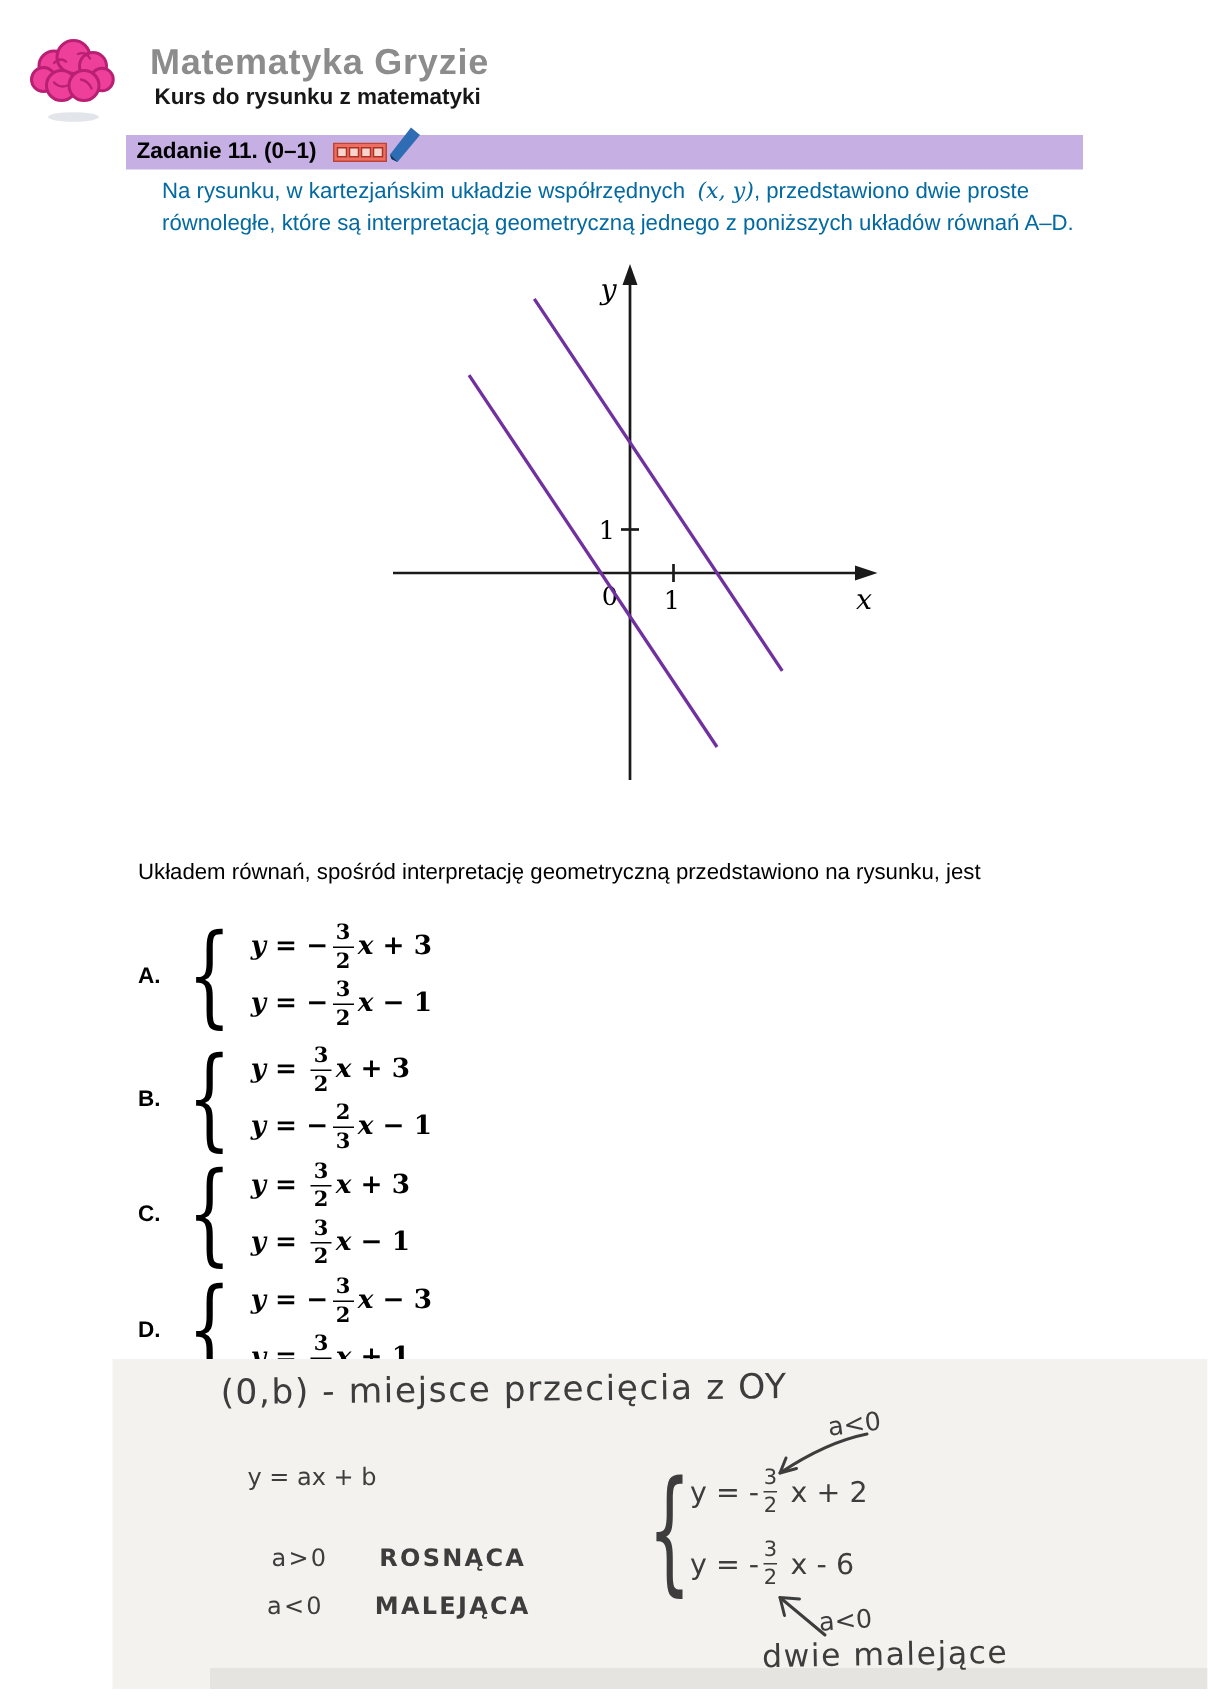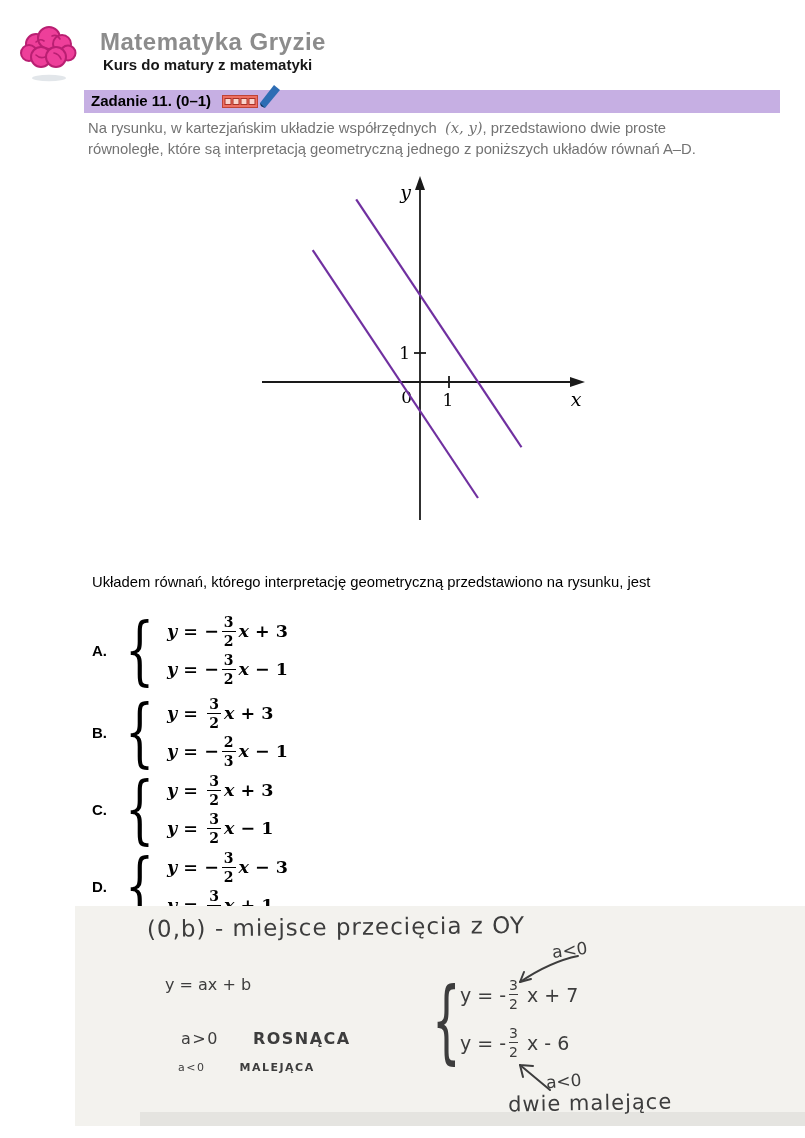--- a/index.html
+++ b/index.html
@@ -6,28 +6,28 @@
   .page { position:relative; width:805px; height:1138px; background:#ffffff;
           font-family:"Liberation Sans", sans-serif; color:#000; overflow:hidden;padding-left:40px; }
 
   
   .logo { position:absolute; left:16px; top:22px; width:66px; height:62px; }
   .header-title { position:absolute; left:100px; top:28px; font-size:24px; font-weight:bold;
                   color:#8c8c8c; letter-spacing:.5px; }
   .header-sub   { position:absolute; left:103px; top:56px; font-size:15px; font-weight:bold; color:#171717; }
 
   
-  .banner { position:absolute; left:84px; top:90px; width:696px; height:23px; background:#c6afe3; }
+  .banner { position:absolute; left:84px; top:90px; width:638px; height:23px; background:#c6afe3; }
   .banner-label { position:absolute; left:7px; top:2px; font-size:15px; font-weight:bold; color:#000; }
   .banner-boxes { position:absolute; left:138px; top:5px; }
   .banner-pen   { position:absolute; left:172px; top:-6px; }
 
   
-  .task-intro { position:absolute; left:88px; top:117px; width:640px; font-size:14.8px;
-                line-height:21px; color:#737373; white-space:pre-wrap; }
+  .task-intro { position:absolute; left:108px; top:117px; width:640px; font-size:14.8px;
+                line-height:21px; color:#0369a1; white-space:pre-wrap; }
   .math-inline { font-family:"DejaVu Serif", serif; font-style:italic; }
 
   
   .graph { position:absolute; left:255px; top:175px; }
   .graph text { font-family:"DejaVu Serif", serif; fill:#000; }
 
   .prompt-bold { position:absolute; left:92px; top:535px; font-size:14.8px; font-weight:bold; }
   .lead        { position:absolute; left:92px; top:574px; font-size:14.8px; }
 
   
@@ -43,21 +43,21 @@
   .frac .fn { font-size:14px; padding:0 2px 2px; }
   .frac .fd { font-size:14px; border-top:1.5px solid #000; padding:2px 2px 0; }
 
   
   .scan { position:absolute; left:75px; top:906px; width:730px; height:220px; background:#f3f2ee; }
   .scan-strip { position:absolute; left:140px; top:1112px; width:665px; height:14px; background:#e5e4e0; }
   .hw { position:absolute; color:#3d3d3d; font-family:"DejaVu Sans", sans-serif; white-space:pre; }
   .hw-line1 { left:147px; top:914px; font-size:23px; transform:rotate(-.6deg); letter-spacing:1px; }
   .hw-line2 { left:165px; top:975px; font-size:16px; }
   .hw-row1  { left:181px; top:1029px; font-size:16px; letter-spacing:1.5px; }
-  .hw-row2  { left:178px; top:1061px; font-size:11px; letter-spacing:1.5px; }
+  .hw-row2  { left:178px; top:1061px; font-size:16px; letter-spacing:1.5px; }
   .hw-word  { margin-left:34px;font-weight:bold; }
   .hw-annot-top    { left:552px; top:940px; font-size:17px; transform:rotate(-7deg); }
   .hw-arrow-1      { left:512px; top:952px; }
   .hw-sys-brace { left:432px; top:978px; font-size:90px; line-height:86px; font-weight:normal;
                   display:inline-block; transform:scaleX(.5); transform-origin:left center;
                   color:#3d3d3d; font-family:"DejaVu Sans", sans-serif; position:absolute; }
   .hw-eq { position:absolute; font-size:19px; color:#3d3d3d; font-family:"DejaVu Sans", sans-serif;
            display:flex; align-items:center; white-space:pre; }
   .hw-eq1 { left:460px; top:978px; }
   .hw-eq2 { left:460px; top:1026px; }
@@ -85,21 +85,21 @@
         <circle cx="40" cy="35" r="10"></circle>
     </g>
     <g fill="none" stroke="#b91f72" stroke-width="1.6" stroke-linecap="round">
       <path d="M20 20 q4 -4 8 -1"></path>
         <path d="M36 14 q5 -2 8 3"></path>
       <path d="M20 33 q4 4 9 2"></path>
         <path d="M38 31 q5 1 7 6"></path>
     </g>
   </svg>
   <div class="header-title">Matematyka Gryzie</div>
-  <div class="header-sub">Kurs do matury z matematyki</div>
+  <div class="header-sub">Kurs do rysunku z matematyki</div>
 
   <div class="banner">
     <span class="banner-label">Zadanie 11. (0–1)</span>
     <svg class="banner-boxes" width="36" height="13" viewBox="0 0 36 13">
       <rect x="0.5" y="0.5" width="35" height="12" fill="#ee6f62" stroke="#bf4436"></rect>
       <g fill="#f9d4cc" stroke="#a93226" stroke-width="1">
         <rect x="3" y="3.5" width="6" height="6"></rect>
           <rect x="11" y="3.5" width="6" height="6"></rect>
         <rect x="19" y="3.5" width="6" height="6"></rect>
           <rect x="27" y="3.5" width="6" height="6"></rect>
@@ -122,21 +122,21 @@
       <line x1="159" y1="178" x2="171" y2="178" stroke="#1a1a1a" stroke-width="1.8"></line>
       <text x="156" y="24" font-size="19" text-anchor="end" font-style="italic">y</text>
       <text x="321" y="231" font-size="19" text-anchor="middle" font-style="italic">x</text>
       <text x="157" y="228" font-size="17" text-anchor="end">0</text>
       <text x="193" y="231" font-size="17" text-anchor="middle">1</text>
       <text x="155" y="184" font-size="17" text-anchor="end">1</text>
       <line x1="101.19999999999999" y1="24.299999999999983" x2="266.5" y2="272.25" stroke="#7030a0" stroke-width="2.2"></line>
       <line x1="57.69999999999999" y1="75.04999999999998" x2="223" y2="323" stroke="#7030a0" stroke-width="2.2"></line>
     </svg>
 
-  <div class="lead">Układem równań, którego interpretację geometryczną przedstawiono na rysunku, jest</div>
+  <div class="lead">Układem równań, spośród interpretację geometryczną przedstawiono na rysunku, jest</div>
 
   <div id="options">
       <div class="option" style="top: 612px;">
         <span class="opt-label">A.</span>
         <span class="brace">{</span>
         <div class="eqs">
           <div class="eq"><span class="var">y</span><span> = </span><span>−</span><span class="frac"><span class="fn">3</span><span class="fd">2</span></span><span class="var">x</span><span> + 3</span></div>
           <div class="eq"><span class="var">y</span><span> = </span><span>−</span><span class="frac"><span class="fn">3</span><span class="fd">2</span></span><span class="var">x</span><span> − 1</span></div>
         </div>
       </div>
@@ -174,21 +174,21 @@
   <div class="hw hw-row1"><span>a&gt;0</span><span class="hw-word">ROSNĄCA</span></div>
   <div class="hw hw-row2"><span>a&lt;0</span><span class="hw-word">MALEJĄCA</span></div>
 
   <div class="hw hw-annot-top">a&lt;0</div>
   <svg class="hw hw-arrow-1" width="72" height="38" viewBox="0 0 72 38">
     <path d="M66 4 C46 8 26 18 8 30" fill="none" stroke="#3d3d3d" stroke-width="2" stroke-linecap="round"></path>
     <path d="M8 30 l11 -3 M8 30 l4 -10" fill="none" stroke="#3d3d3d" stroke-width="2" stroke-linecap="round"></path>
   </svg>
 
   <span class="hw-sys-brace">{</span>
-  <div class="hw-eq hw-eq1"><span>y = -</span><span class="hw-frac"><span class="fn">3</span><span class="fd">2</span></span><span> x + 7</span></div>
+  <div class="hw-eq hw-eq1"><span>y = -</span><span class="hw-frac"><span class="fn">3</span><span class="fd">2</span></span><span> x + 2</span></div>
   <div class="hw-eq hw-eq2"><span>y = -</span><span class="hw-frac"><span class="fn">3</span><span class="fd">2</span></span><span> x - 6</span></div>
 
   <svg class="hw hw-arrow-2" width="42" height="34" viewBox="0 0 42 34">
     <path d="M38 30 L8 5" fill="none" stroke="#3d3d3d" stroke-width="2" stroke-linecap="round"></path>
     <path d="M8 5 l13 1 M8 5 l3 12" fill="none" stroke="#3d3d3d" stroke-width="2" stroke-linecap="round"></path>
   </svg>
   <div class="hw hw-annot-bottom">a&lt;0</div>
   <div class="hw hw-caption">dwie malejące</div>
 
 </div>

